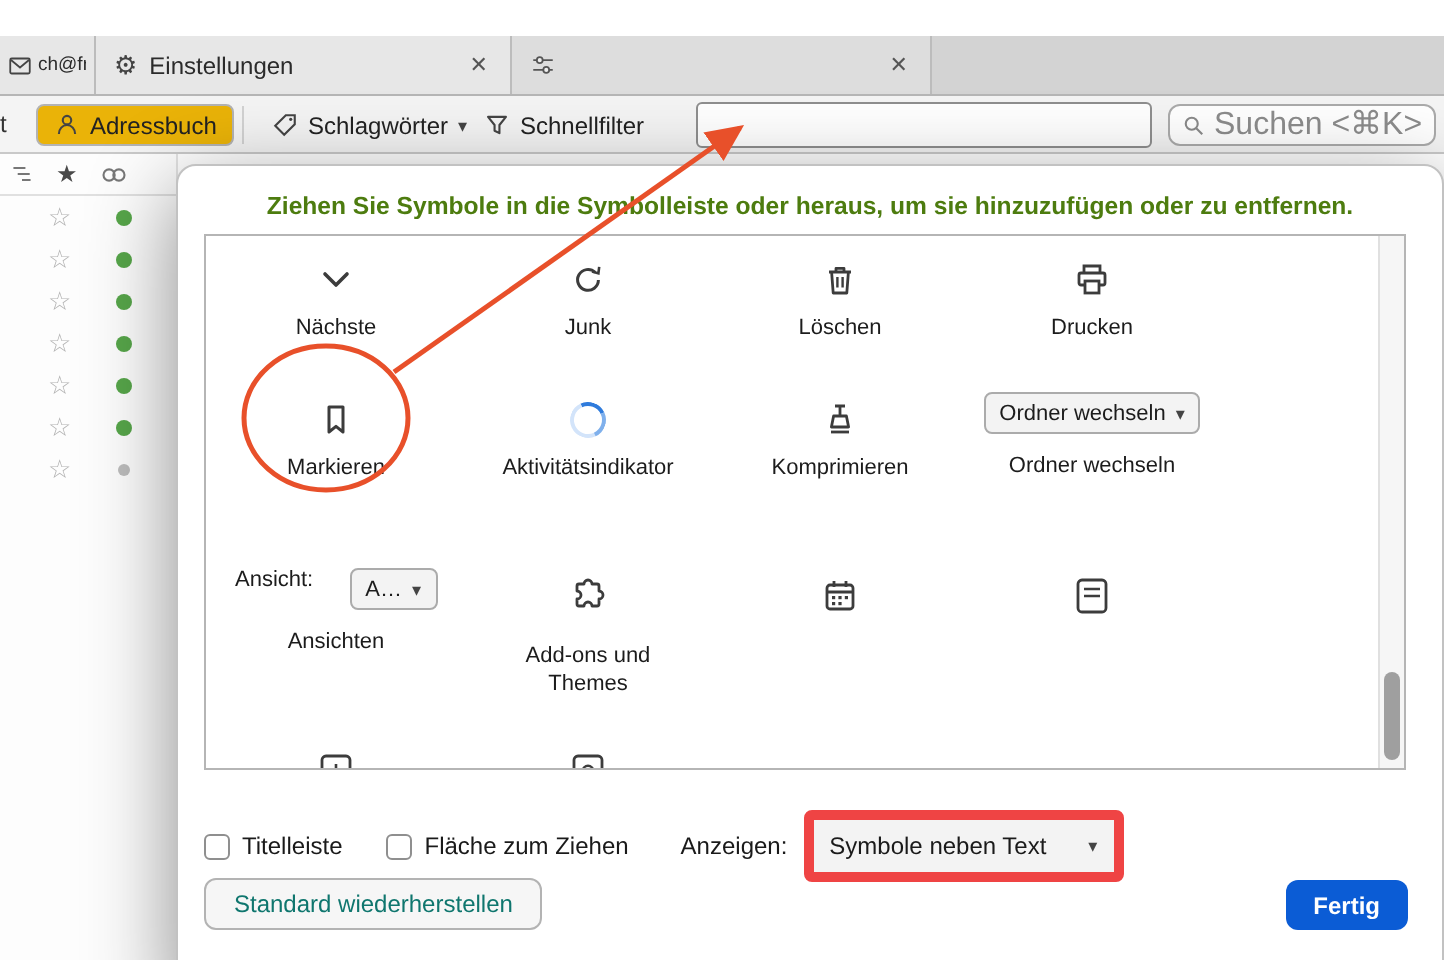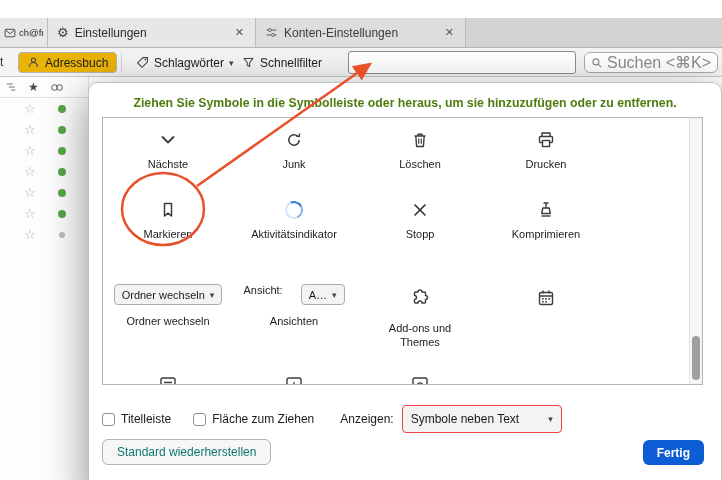--- a/index.html
+++ b/index.html
@@ -62,21 +62,21 @@
   .spinner{width:18px;height:18px;border-radius:50%;border:2.5px solid #d3e4fa;border-top-color:#2f7bdc;border-right-color:#7fb0ec;transform:rotate(20deg)}
   .sb{position:absolute;top:0;right:0;width:13px;height:100%;background:#f6f6f6;border-left:1px solid #e0e0e0}
   .sbthumb{position:absolute;left:2px;width:8px;border-radius:4px;background:#9f9f9f;top:218px;height:44px;cursor:pointer}
 
   .optrow{position:absolute;top:322px;left:13px;right:16px;display:flex;align-items:center;font-size:12px;color:#1a1a1a}
   .cbgroup{display:flex;align-items:center;cursor:pointer}
   .cbx{width:13px;height:13px;border:1px solid #8f8f8f;border-radius:3px;background:#fff;margin-right:6px}
   .cb2{margin-left:22px}
   .showlbl{margin-left:26px}
   .selectbox{margin-left:8px;width:160px;height:22px;display:flex;align-items:center;justify-content:space-between;
-    border:1px solid #ef4444;border-radius:4px;background:#f3f3f3;font-size:12px;color:#1a1a1a;padding:13px 8px;cursor:pointer}
+    border:5px solid #ef4444;border-radius:4px;background:#f3f3f3;font-size:12px;color:#1a1a1a;padding:13px 8px;cursor:pointer}
 
   .btn-restore{position:absolute;left:13px;top:356px;height:26px;border:1px solid #b3b3b3;border-radius:6px;background:#f6f6f6;
     font-size:12px;color:#0f766e;padding:0 14px;font-family:"Liberation Sans",sans-serif;cursor:pointer}
   .btn-done{position:absolute;right:17px;top:357px;height:25px;border:none;border-radius:6px;background:#0b5cd5;color:#fff;
     font-size:12px;font-weight:700;padding:0 14px;font-family:"Liberation Sans",sans-serif;cursor:pointer}
 
   .annotation{position:absolute;inset:0;width:722px;height:480px;pointer-events:none;z-index:50}
   svg.ic{display:block}
 </style>
 </head>
@@ -101,21 +101,20 @@
       <span class="tclose">✕</span>
     </div>
     <div class="tab tab-accounts">
       <span class="ticon">
         <svg class="ic" width="13" height="13" viewBox="0 0 16 16">
             <path d="M2 5 H14 M2 11 H14" stroke="#555" stroke-width="1.2"></path>
             <circle cx="6" cy="5" r="1.8" fill="#eee" stroke="#555" stroke-width="1.1"></circle>
             <circle cx="10" cy="11" r="1.8" fill="#eee" stroke="#555" stroke-width="1.1"></circle>
           </svg>
       </span>
-      <span class="tlabel">Konten-Einstellungen</span>
       <span class="tclose">✕</span>
     </div>
   </div>
 
   <div class="toolbar">
     <div class="clipbtn">t</div>
     <div class="abook">
       <span>
         <svg class="ic" width="13" height="13" viewBox="0 0 16 16">
             <circle cx="8" cy="5" r="2.6" fill="none" stroke="#444" stroke-width="1.3"></circle>
@@ -249,28 +248,20 @@
                 <path d="M7.5 4.5 H14.5 V17 L11 14.2 L7.5 17 Z" fill="none" stroke="#3c3c3c" stroke-width="1.5" stroke-linejoin="round"></path>
               </svg>
           </div>
           <div class="clabel">Markieren</div>
         </div>
         <div class="cell">
           <div class="cicon">
               <div class="spinner"></div>
             </div>
           <div class="clabel">Aktivitätsindikator</div>
-        </div>
-        <div class="cell">
-          <div class="cicon">
-            <svg class="ic" width="22" height="22" viewBox="0 0 22 22">
-                <path d="M6 6 L16 16 M16 6 L6 16" stroke="#2e2e2e" stroke-width="1.6" stroke-linecap="round"></path>
-              </svg>
-          </div>
-          <div class="clabel">Stopp</div>
         </div>
         <div class="cell">
           <div class="cicon">
             <svg class="ic" width="22" height="22" viewBox="0 0 22 22">
                 <path d="M8.5 4 H13.5 M11 4 V9" fill="none" stroke="#3c3c3c" stroke-width="1.4"></path>
                 <path d="M7.8 9 H14.2 L15.3 14.5 H6.7 Z" fill="none" stroke="#3c3c3c" stroke-width="1.4" stroke-linejoin="round"></path>
                 <path d="M6.5 17 H15.5" stroke="#3c3c3c" stroke-width="1.4"></path>
               </svg>
           </div>
           <div class="clabel">Komprimieren</div>

